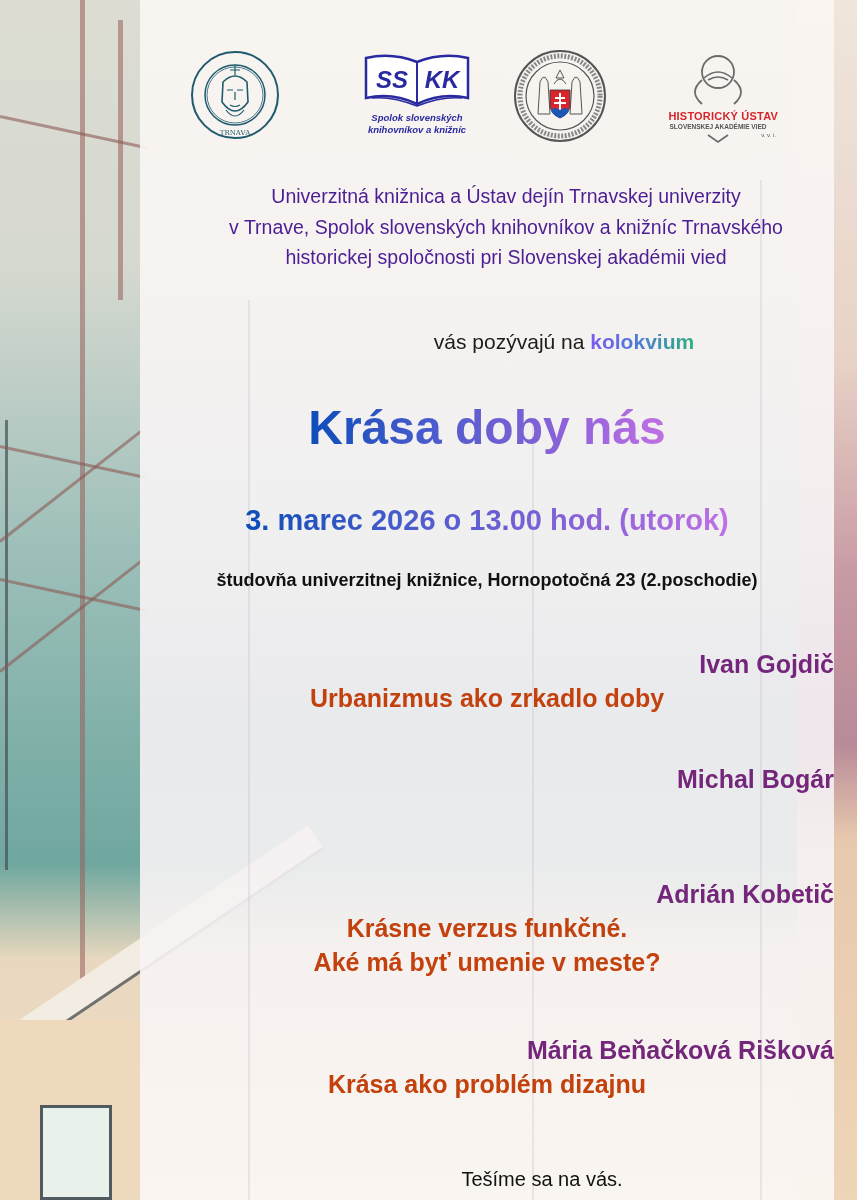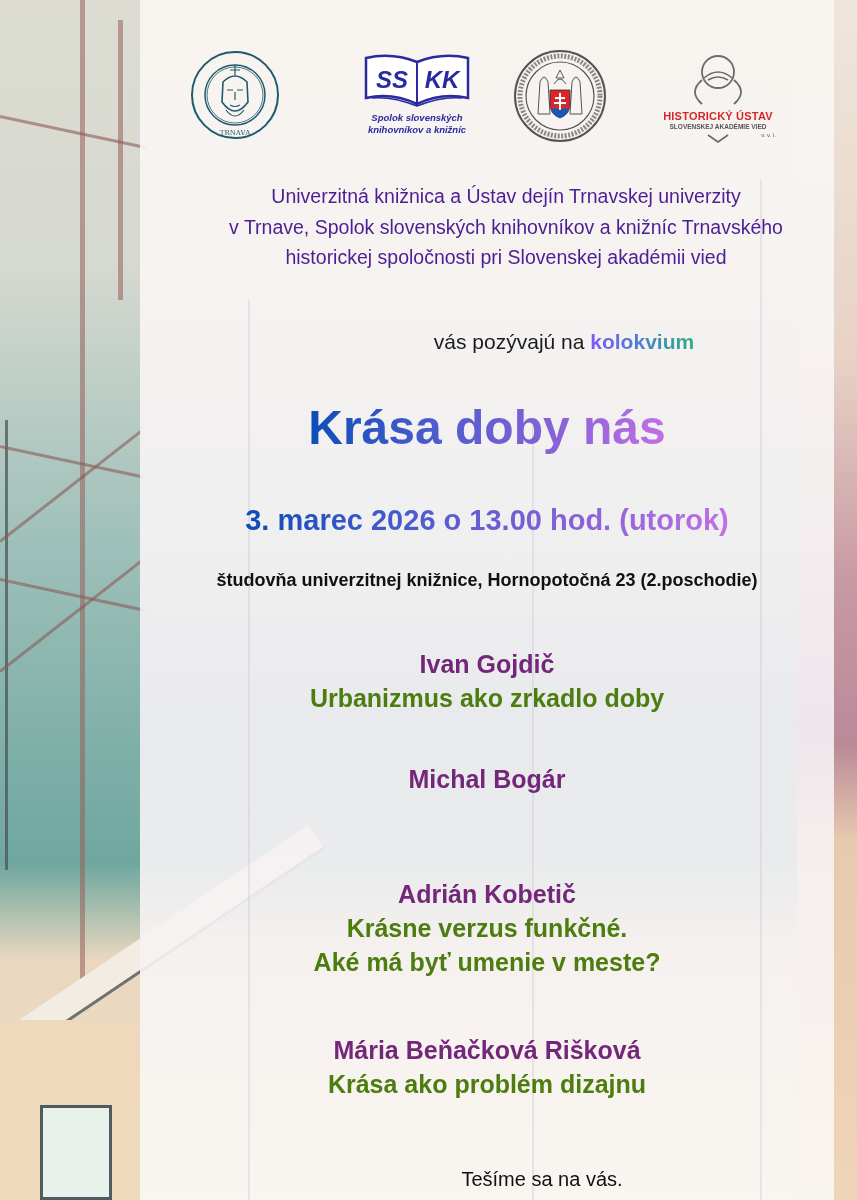--- a/index.html
+++ b/index.html
@@ -56,21 +56,21 @@
   .logo-ut { left: 50px; top: 4px; width: 90px; height: 90px; }
   .logo-sskk { left: 222px; top: 2px; width: 110px; height: 94px; font-style: italic; }
   .logo-shs { left: 372px; top: 2px; width: 96px; height: 96px; }
   .logo-hu { left: 518px; top: 2px; width: 120px; height: 96px; }
   .sskk-caption {
     position: absolute; left: 0; top: 64px; width: 110px;
     font-size: 9.5px; line-height: 12px; color: #2a2aa0; font-weight: bold; text-align: center;
   }
   .hu-title {
     position: absolute; left: 0; top: 62px; width: 120px;
-    font-size: 11px; font-weight: bold; color: #d6262a; text-align: center; letter-spacing: 0.2px;
+    font-size: 11px; font-weight: bold; color: #d6262a; text-align: right; letter-spacing: 0.2px;
   }
   .hu-sub {
     position: absolute; left: 0; top: 75px; width: 120px;
     font-size: 6.5px; font-weight: bold; color: #555; text-align: center;
   }
   .hu-vvi {
     position: absolute; right: 2px; top: 84px;
     font-size: 6px; color: #555;
   }
   
@@ -98,22 +98,22 @@
   .date {
     position: absolute; top: 501px; left: 0; width: 694px;
     font-size: 29px; font-weight: bold; line-height: 38px;
   }
   .venue {
     position: absolute; top: 567px; left: 0; width: 694px;
     font-size: 18px; font-weight: bold; color: #111; line-height: 26px;
   }
   .talks { position: absolute; left: 0; width: 694px; }
   .talk { position: absolute; left: 0; width: 694px; }
-  .speaker { font-size: 25px; font-weight: bold; color: #74267a; line-height: 34px; }
-  .topic { font-size: 25px; font-weight: bold; color: #4d7c0f; line-height: 34px; }
+  .speaker { font-size: 25px; font-weight: bold; color: #74267a; line-height: 34px; text-align: right; }
+  .topic { font-size: 25px; font-weight: bold; color: #c2410c; line-height: 34px; }
   .closing {
     position: absolute; top: 1152px; left: 0; width: 804px;
     font-size: 20px; color: #111; margin-top: 16px;
   }
 </style>
 </head>
 <body>
 
 <div class="bg">
   <div class="mullion" style="left:80px;top:0;width:5px;height:1000px;"></div>

